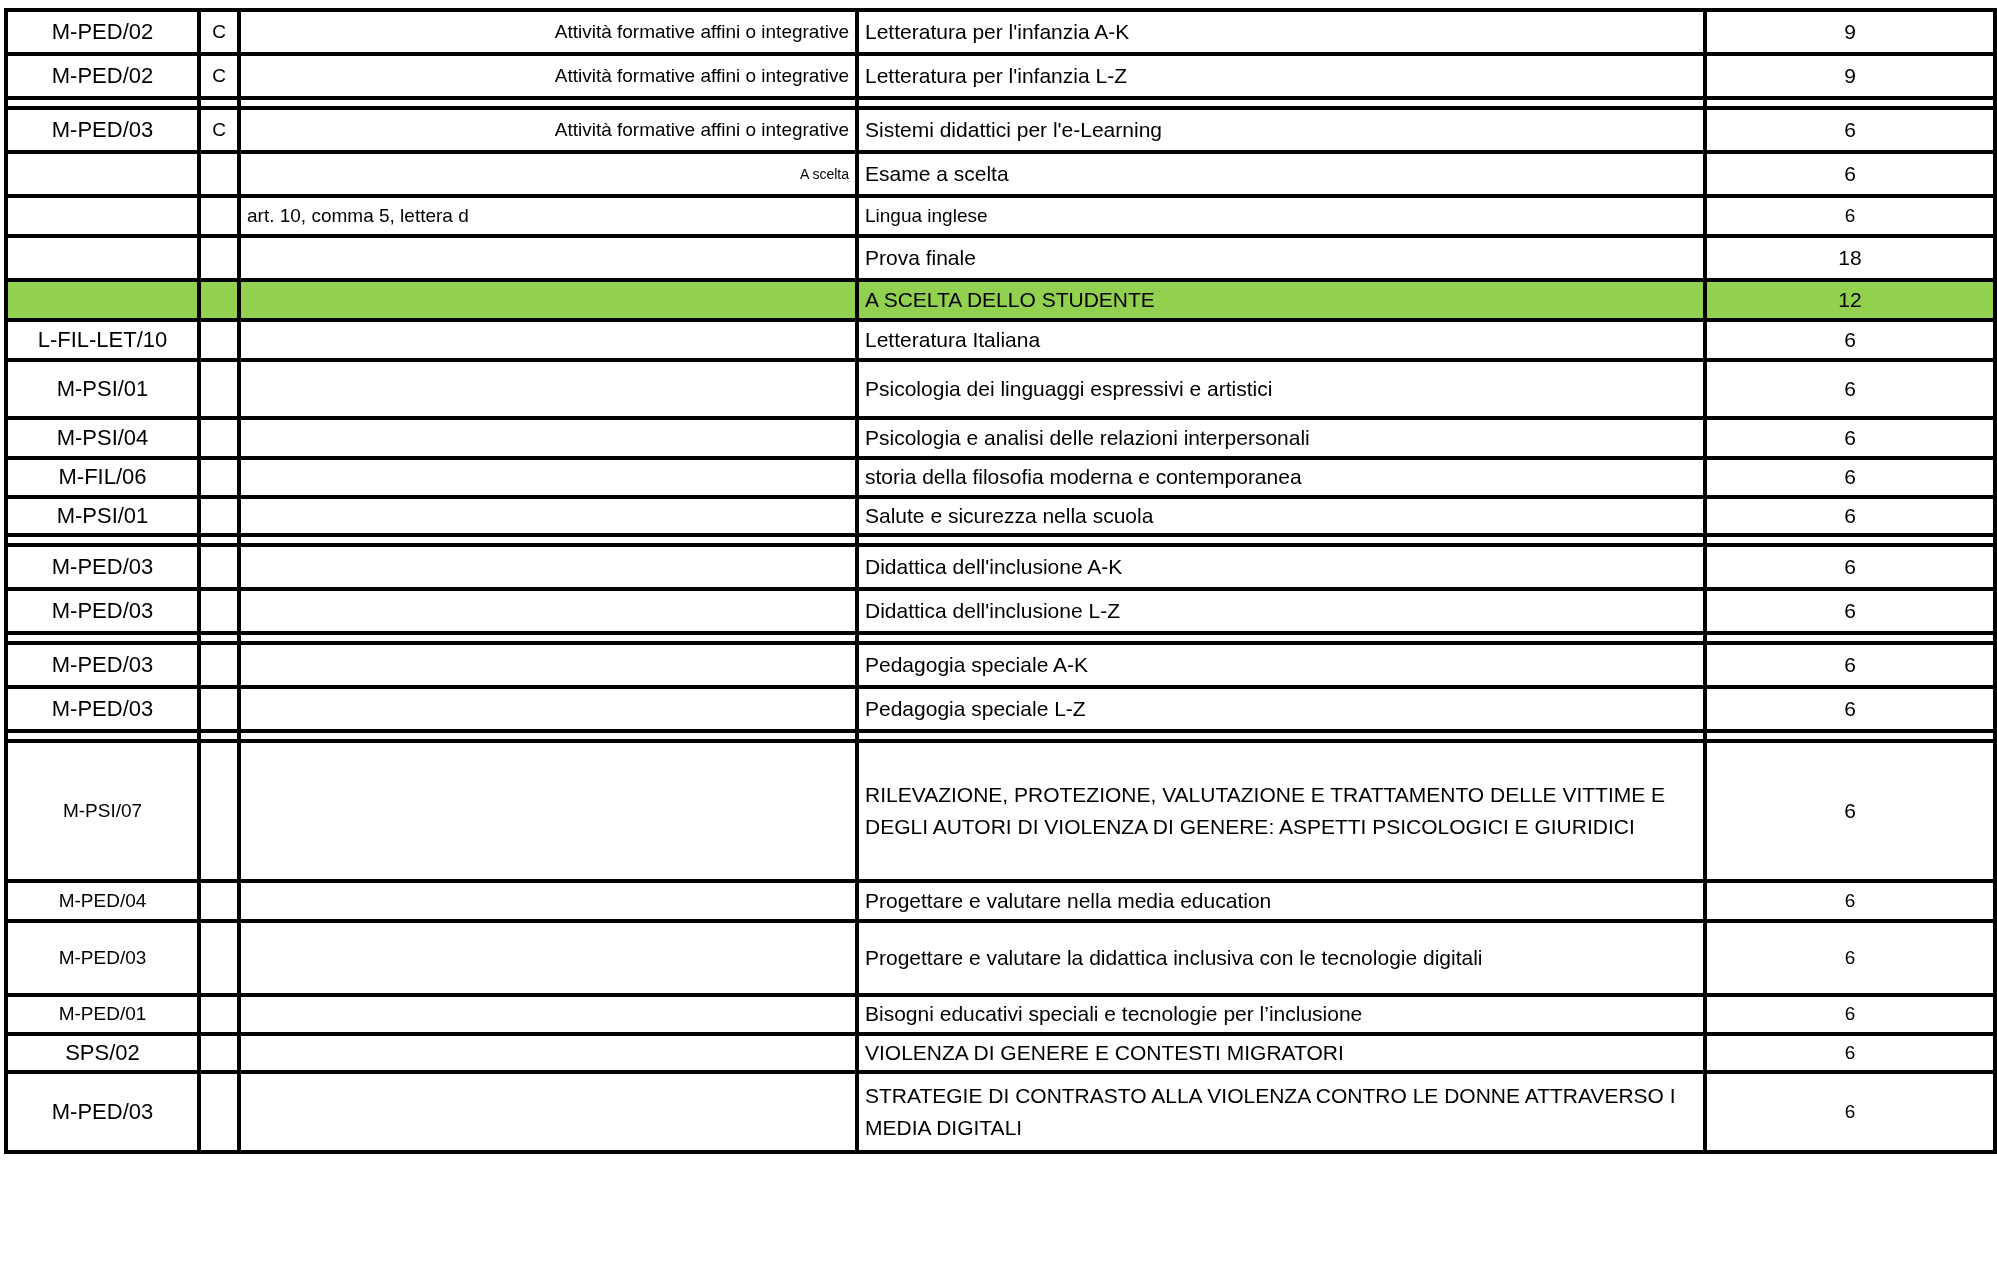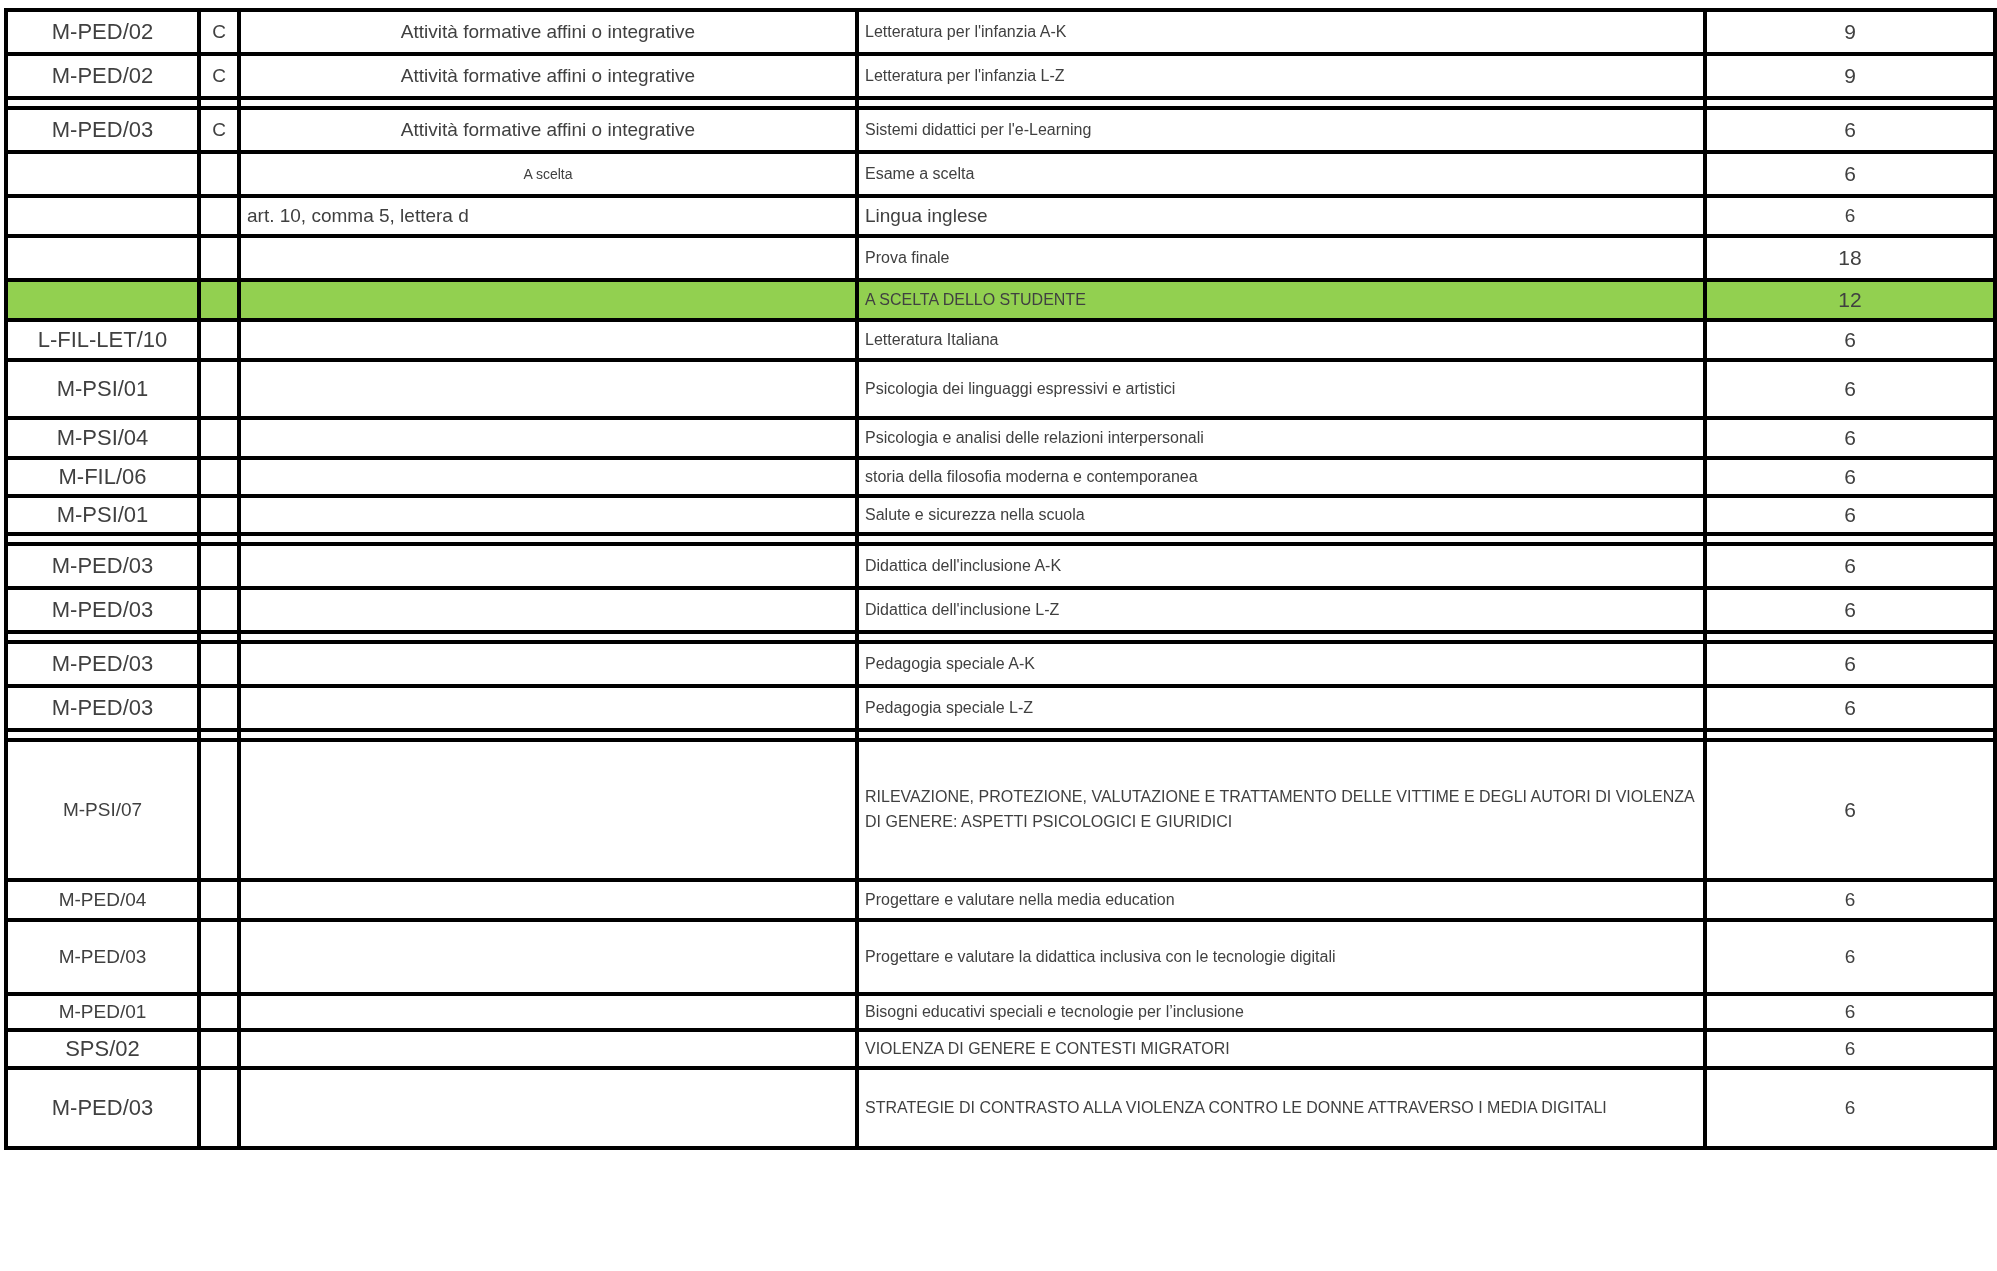--- a/index.html
+++ b/index.html
@@ -1,37 +1,37 @@
 <!DOCTYPE html>
 <html><head>
 <meta charset="utf-8">
 <style>
   html,body{margin:0;padding:0;background:#ffffff;}
   .page{
     width:1997px;height:1271px;background:#ffffff;overflow:hidden;
     box-sizing:border-box;padding:8px 0 0 4px;
-    font-family:"Liberation Sans",sans-serif;color:#404040;
+    font-family:"Liberation Sans",sans-serif;color:#000000;
   }
   table.course-table{
     border-collapse:collapse;table-layout:fixed;width:1989px;
   }
   td{
     border:4px solid #000;
     padding:1px 6px;
     vertical-align:middle;
     overflow:hidden;
     background:#fff;
   }
   tr.spacer td{padding:0;height:6px;}
   .code{text-align:center;font-size:22px;}
   .code-sm{text-align:center;font-size:19px;}
   .c{text-align:center;font-size:19px;padding:1px 1px;}
-  .type{font-size:19px;text-align:center;}
+  .type{font-size:19px;text-align:right;}
   .type-c{font-size:19px;text-align:left;}
-  .name{font-size:16px;text-align:left;line-height:1.55;}
+  .name{font-size:21px;text-align:left;line-height:1.55;}
   .cr{text-align:center;font-size:21px;}
   .sm{font-size:19px;}
   .b{font-weight:normal;margin-left:32px;}
   tr.green td{background:#92d050;}
 </style>
 </head>
 <body>
 
 <div class="page">
 <table class="course-table">

